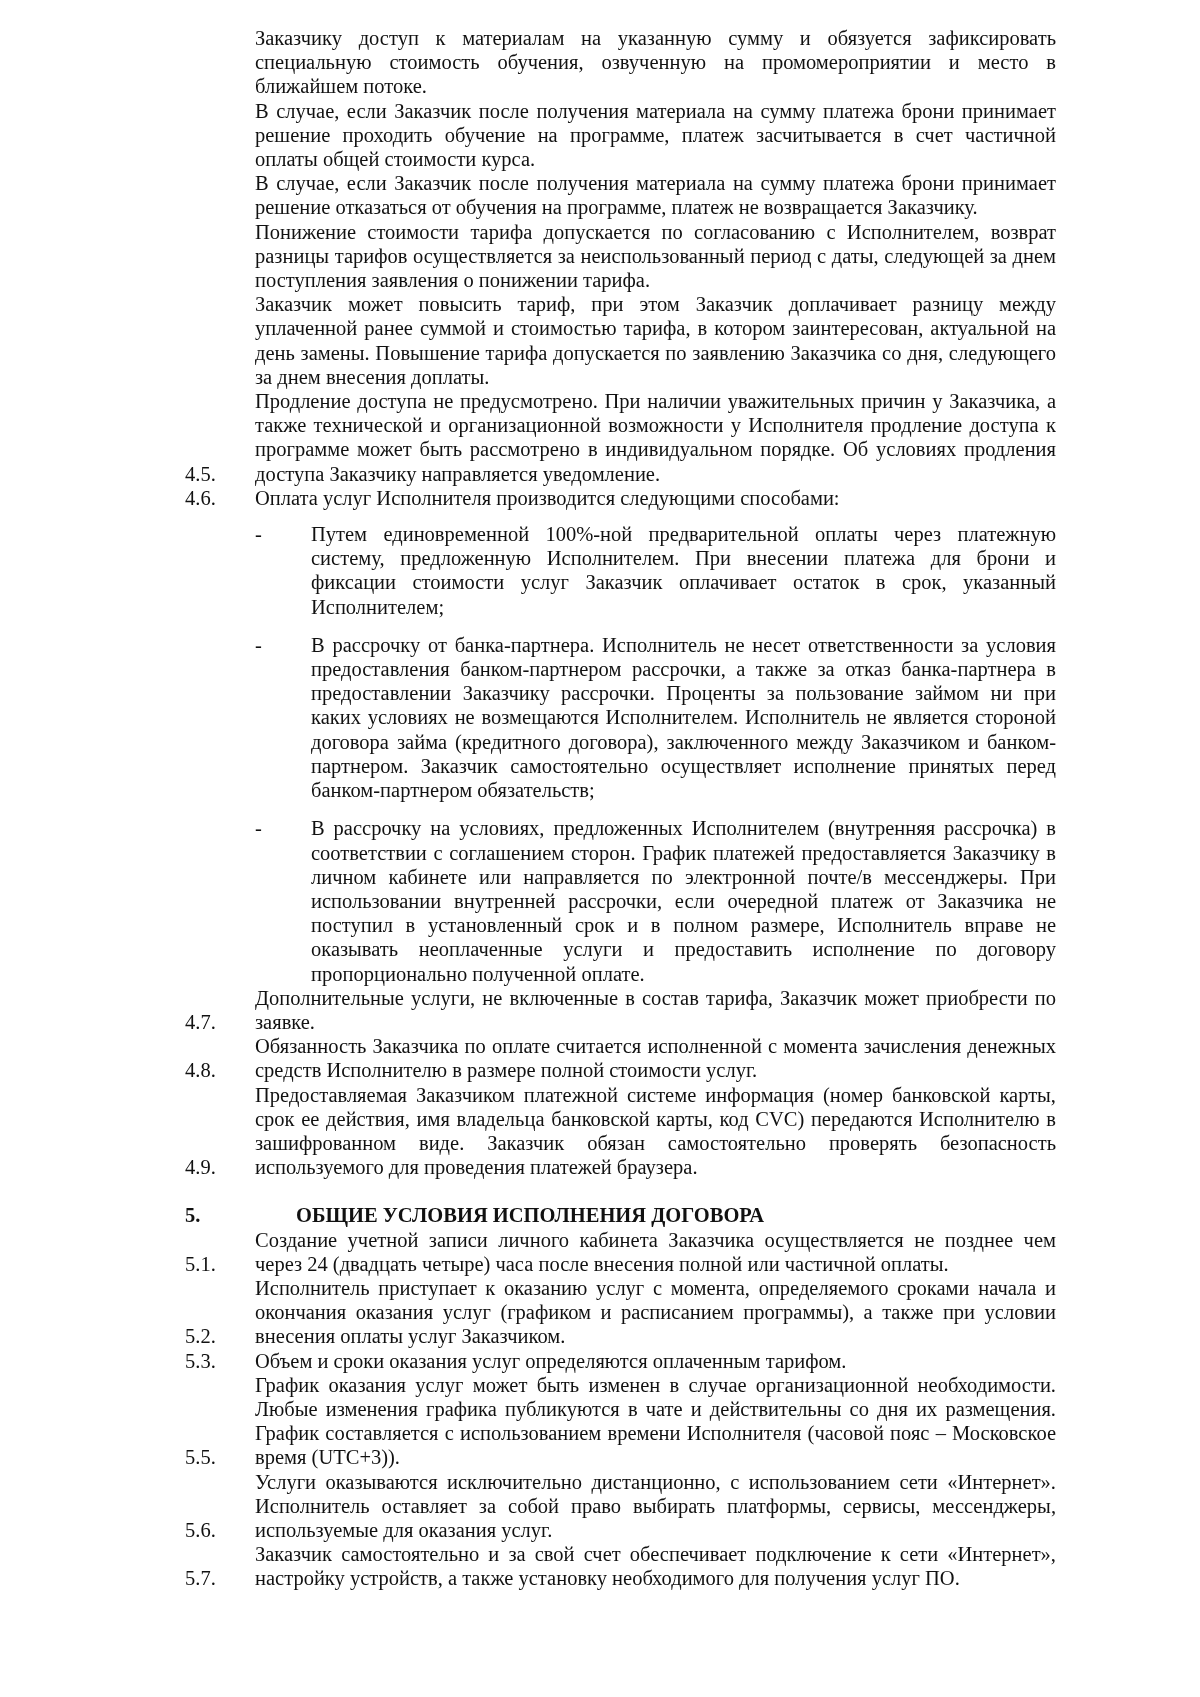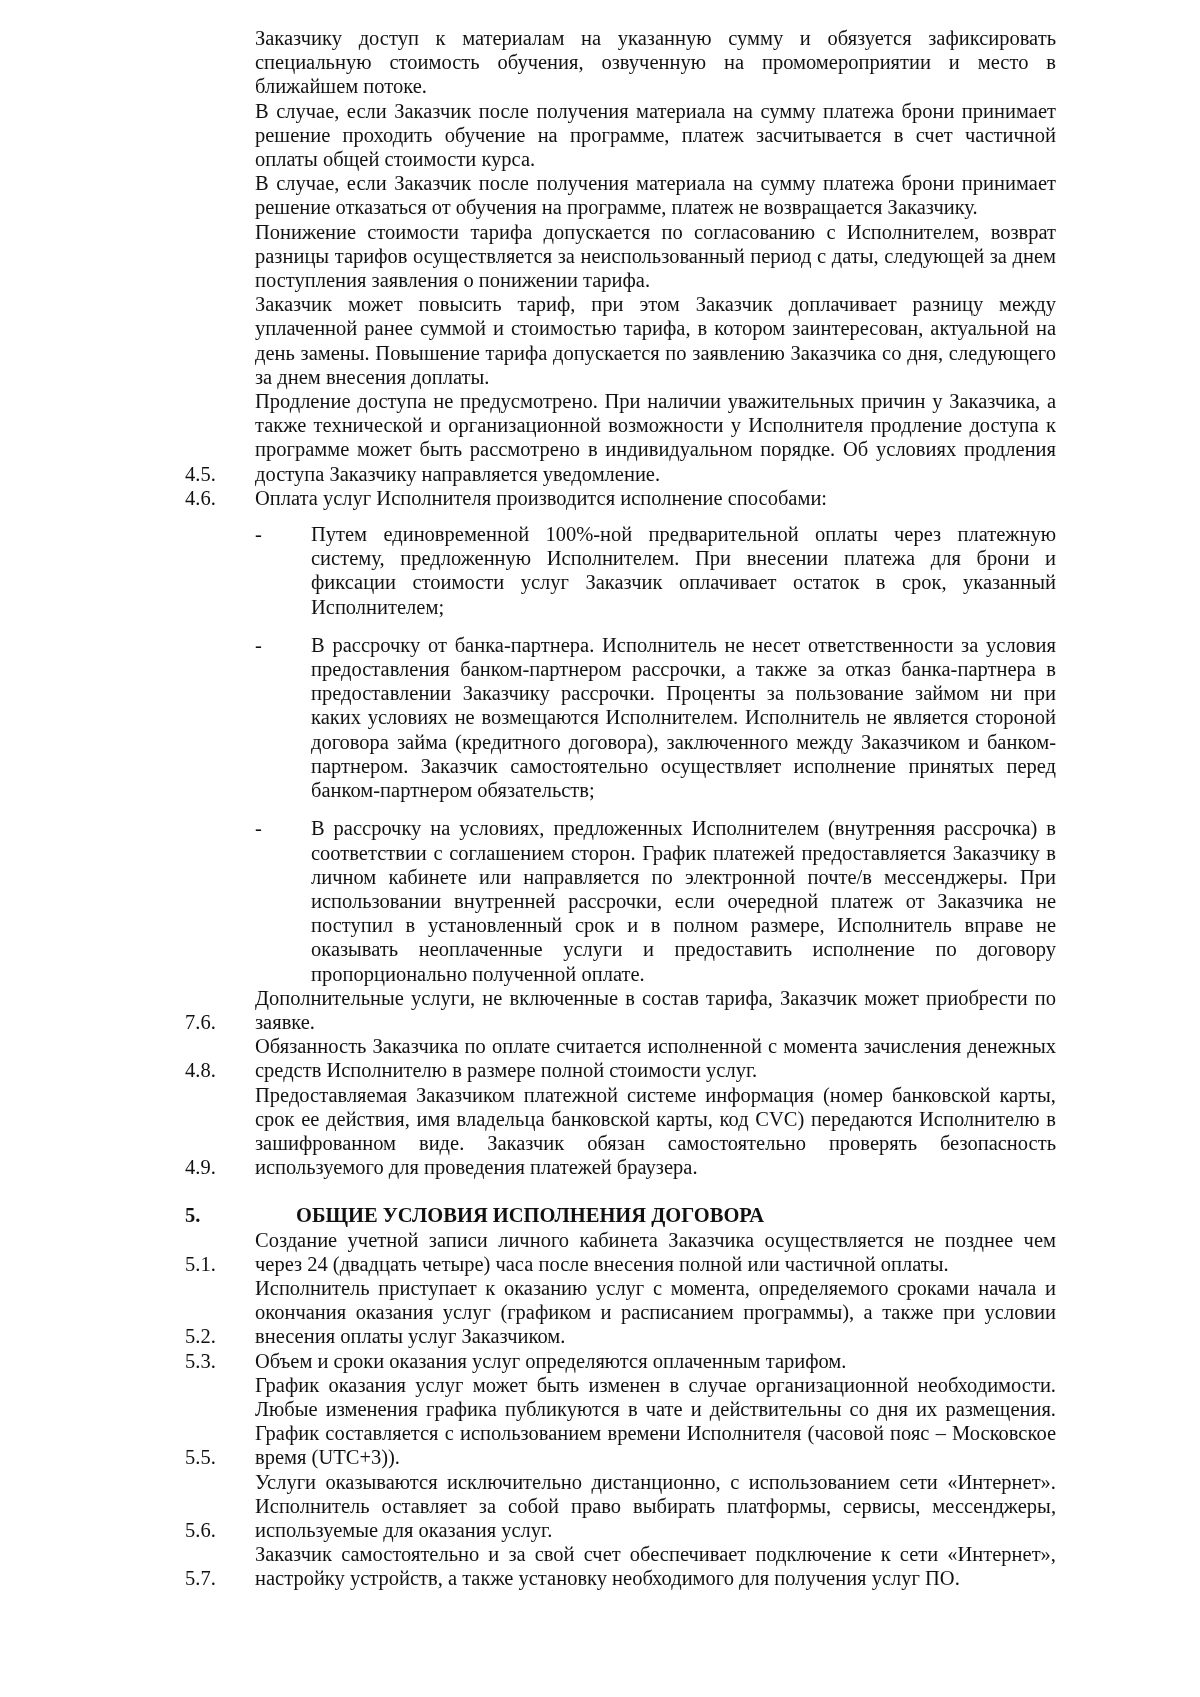--- a/index.html
+++ b/index.html
@@ -87,40 +87,40 @@
     <div class="body">
       <p>Понижение стоимости тарифа допускается по согласованию с Исполнителем, возврат разницы тарифов осуществляется за неиспользованный период с даты, следующей за днем поступления заявления о понижении тарифа.</p>
       <p>Заказчик может повысить тариф, при этом Заказчик доплачивает разницу между уплаченной ранее суммой и стоимостью тарифа, в котором заинтересован, актуальной на день замены. Повышение тарифа допускается по заявлению Заказчика со дня, следующего за днем внесения доплаты.</p>
       <p>Продление доступа не предусмотрено. При наличии уважительных причин у Заказчика, а также технической и организационной возможности у Исполнителя продление доступа к программе может быть рассмотрено в индивидуальном порядке. Об условиях продления доступа Заказчику направляется уведомление.</p>
     </div>
   </div>
 
   <div class="row">
     <div class="num">4.6.</div>
     <div class="body">
-      <p>Оплата услуг Исполнителя производится исполнение способами:</p>
+      <p>Оплата услуг Исполнителя производится следующими способами:</p>
     </div>
   </div>
   <div class="bullets">
     <div class="bullet">
       <div class="dash">-</div>
       <div class="bullet-text">Путем единовременной 100%-ной предварительной оплаты через платежную систему, предложенную Исполнителем. При внесении платежа для брони и фиксации стоимости услуг Заказчик оплачивает остаток в срок, указанный Исполнителем;</div>
     </div>
     <div class="bullet">
       <div class="dash">-</div>
       <div class="bullet-text">В рассрочку от банка-партнера. Исполнитель не несет ответственности за условия предоставления банком-партнером рассрочки, а также за отказ банка-партнера в предоставлении Заказчику рассрочки. Проценты за пользование займом ни при каких условиях не возмещаются Исполнителем. Исполнитель не является стороной договора займа (кредитного договора), заключенного между Заказчиком и банком-партнером. Заказчик самостоятельно осуществляет исполнение принятых перед банком-партнером обязательств;</div>
     </div>
     <div class="bullet">
       <div class="dash">-</div>
       <div class="bullet-text">В рассрочку на условиях, предложенных Исполнителем (внутренняя рассрочка) в соответствии с соглашением сторон. График платежей предоставляется Заказчику в личном кабинете или направляется по электронной почте/в мессенджеры. При использовании внутренней рассрочки, если очередной платеж от Заказчика не поступил в установленный срок и в полном размере, Исполнитель вправе не оказывать неоплаченные услуги и предоставить исполнение по договору пропорционально полученной оплате.</div>
     </div>
   </div>
 
   <div class="row">
-    <div class="num">7.6.</div>
+    <div class="num">4.7.</div>
     <div class="body">
       <p>Дополнительные услуги, не включенные в состав тарифа, Заказчик может приобрести по заявке.</p>
     </div>
   </div>
 
   <div class="row">
     <div class="num">4.8.</div>
     <div class="body">
       <p>Обязанность Заказчика по оплате считается исполненной с момента зачисления денежных средств Исполнителю в размере полной стоимости услуг.</p>
     </div>

